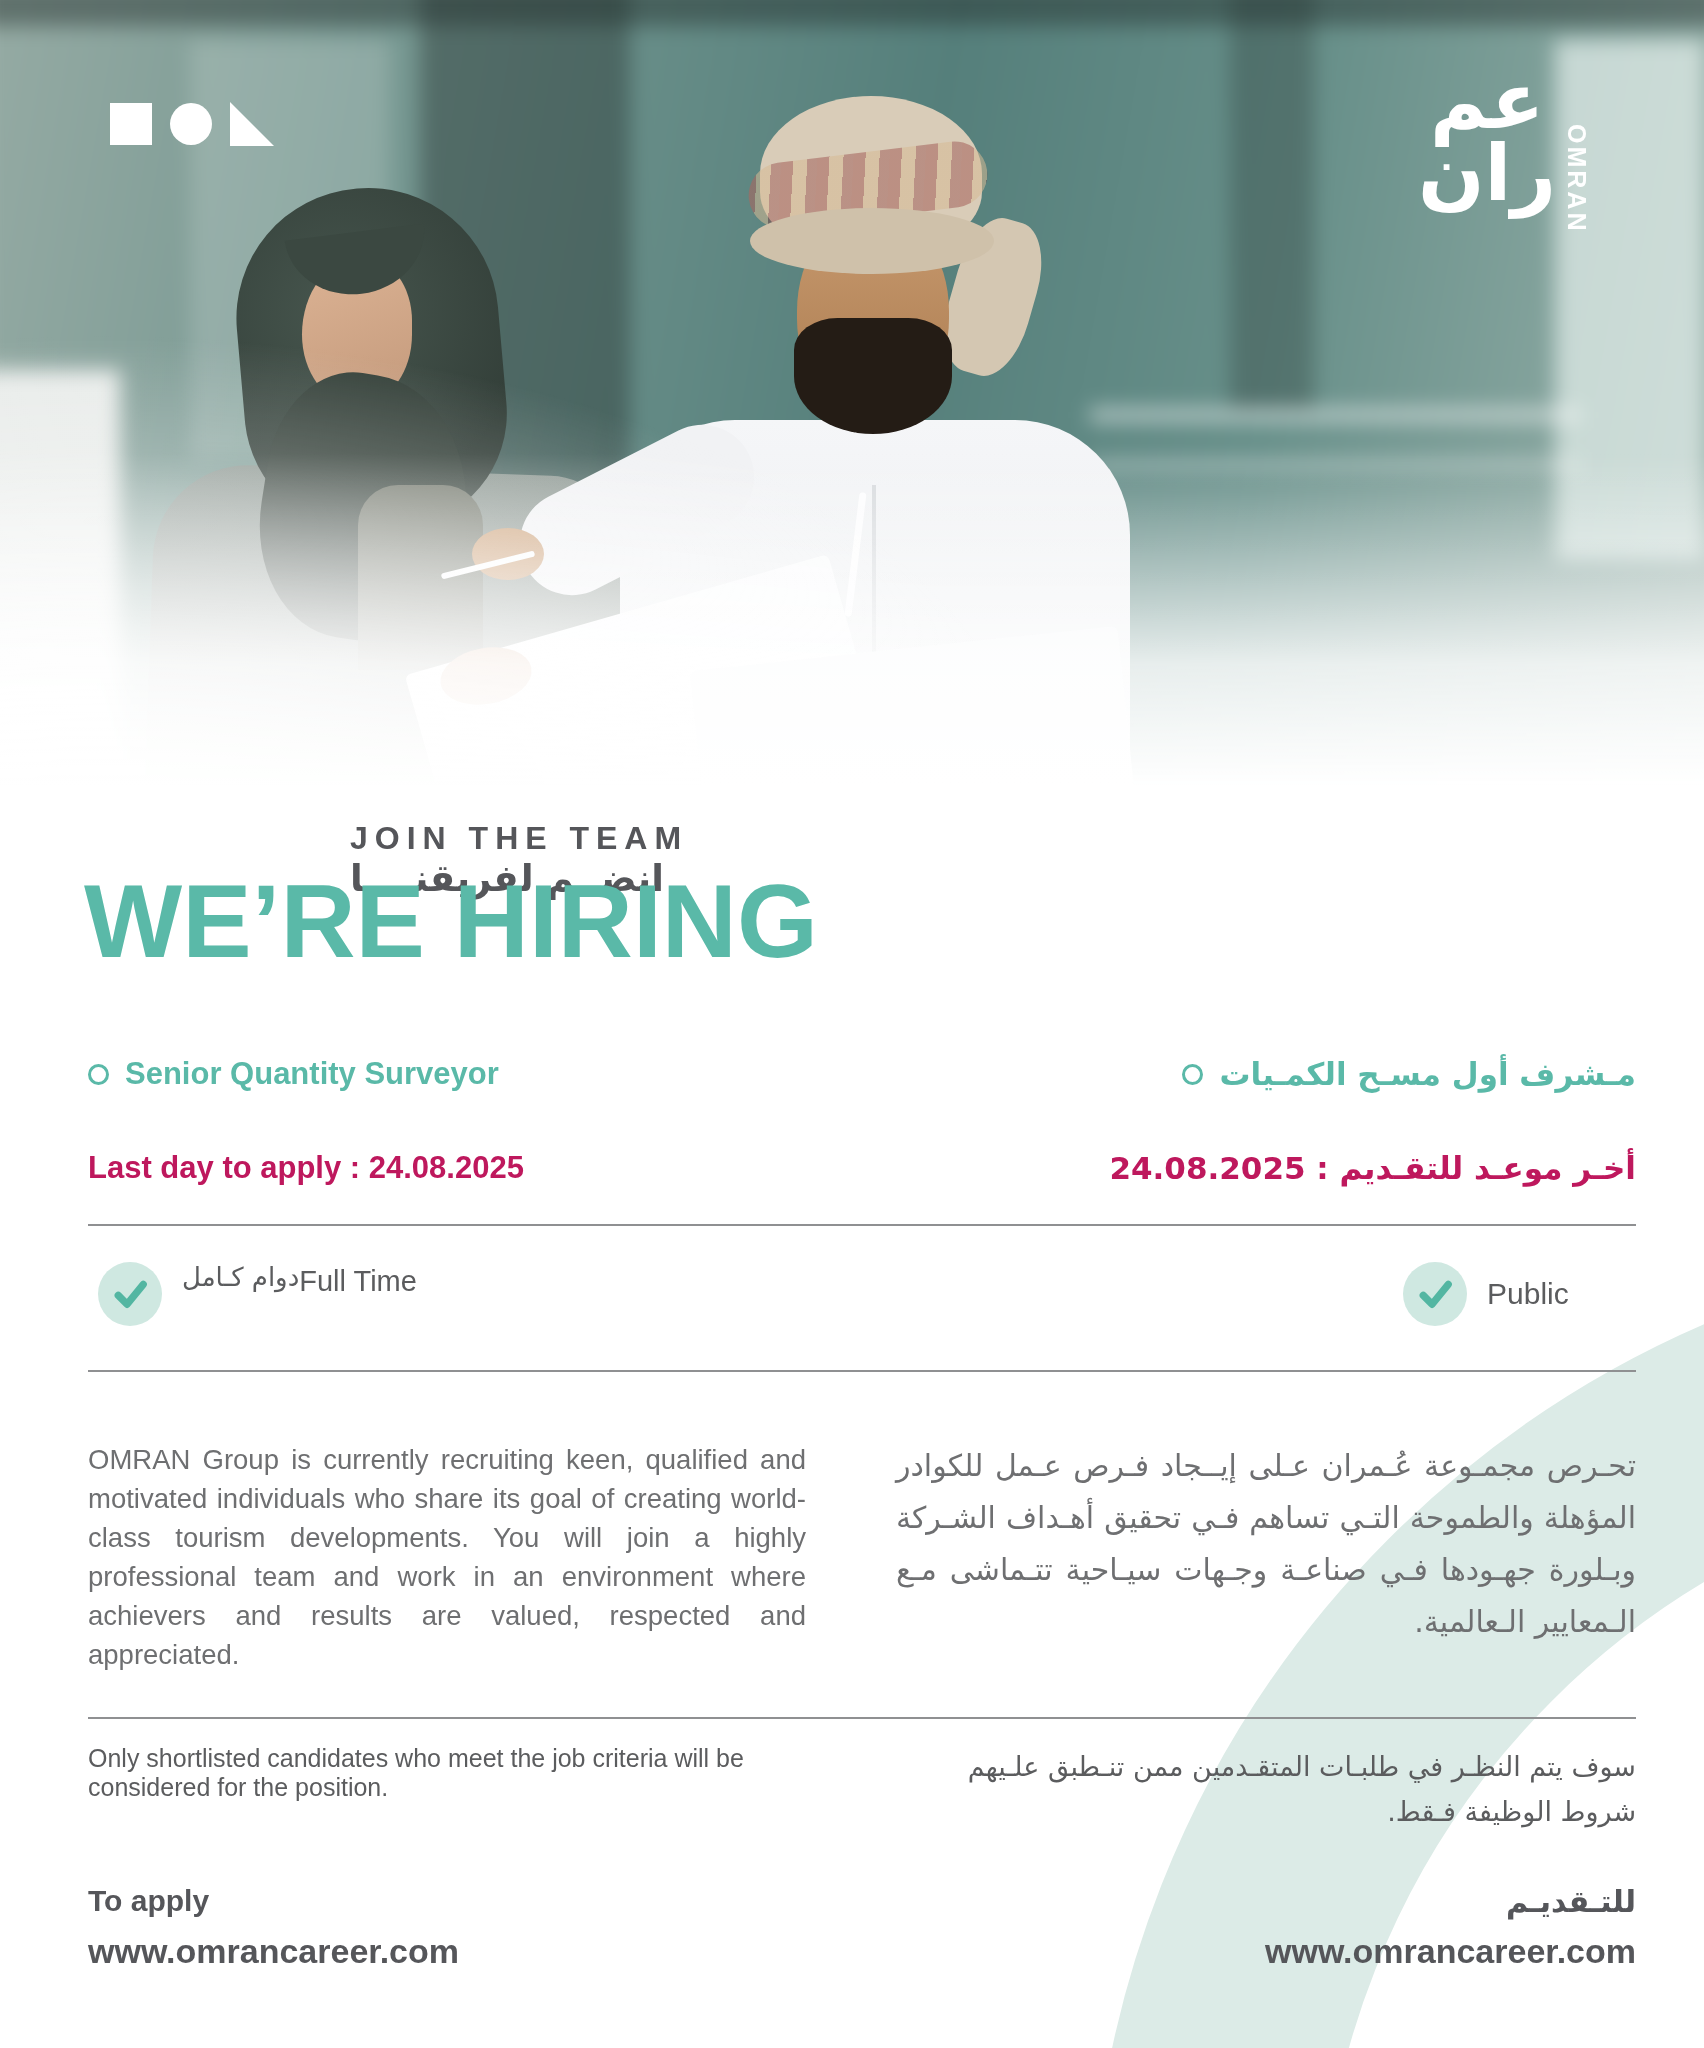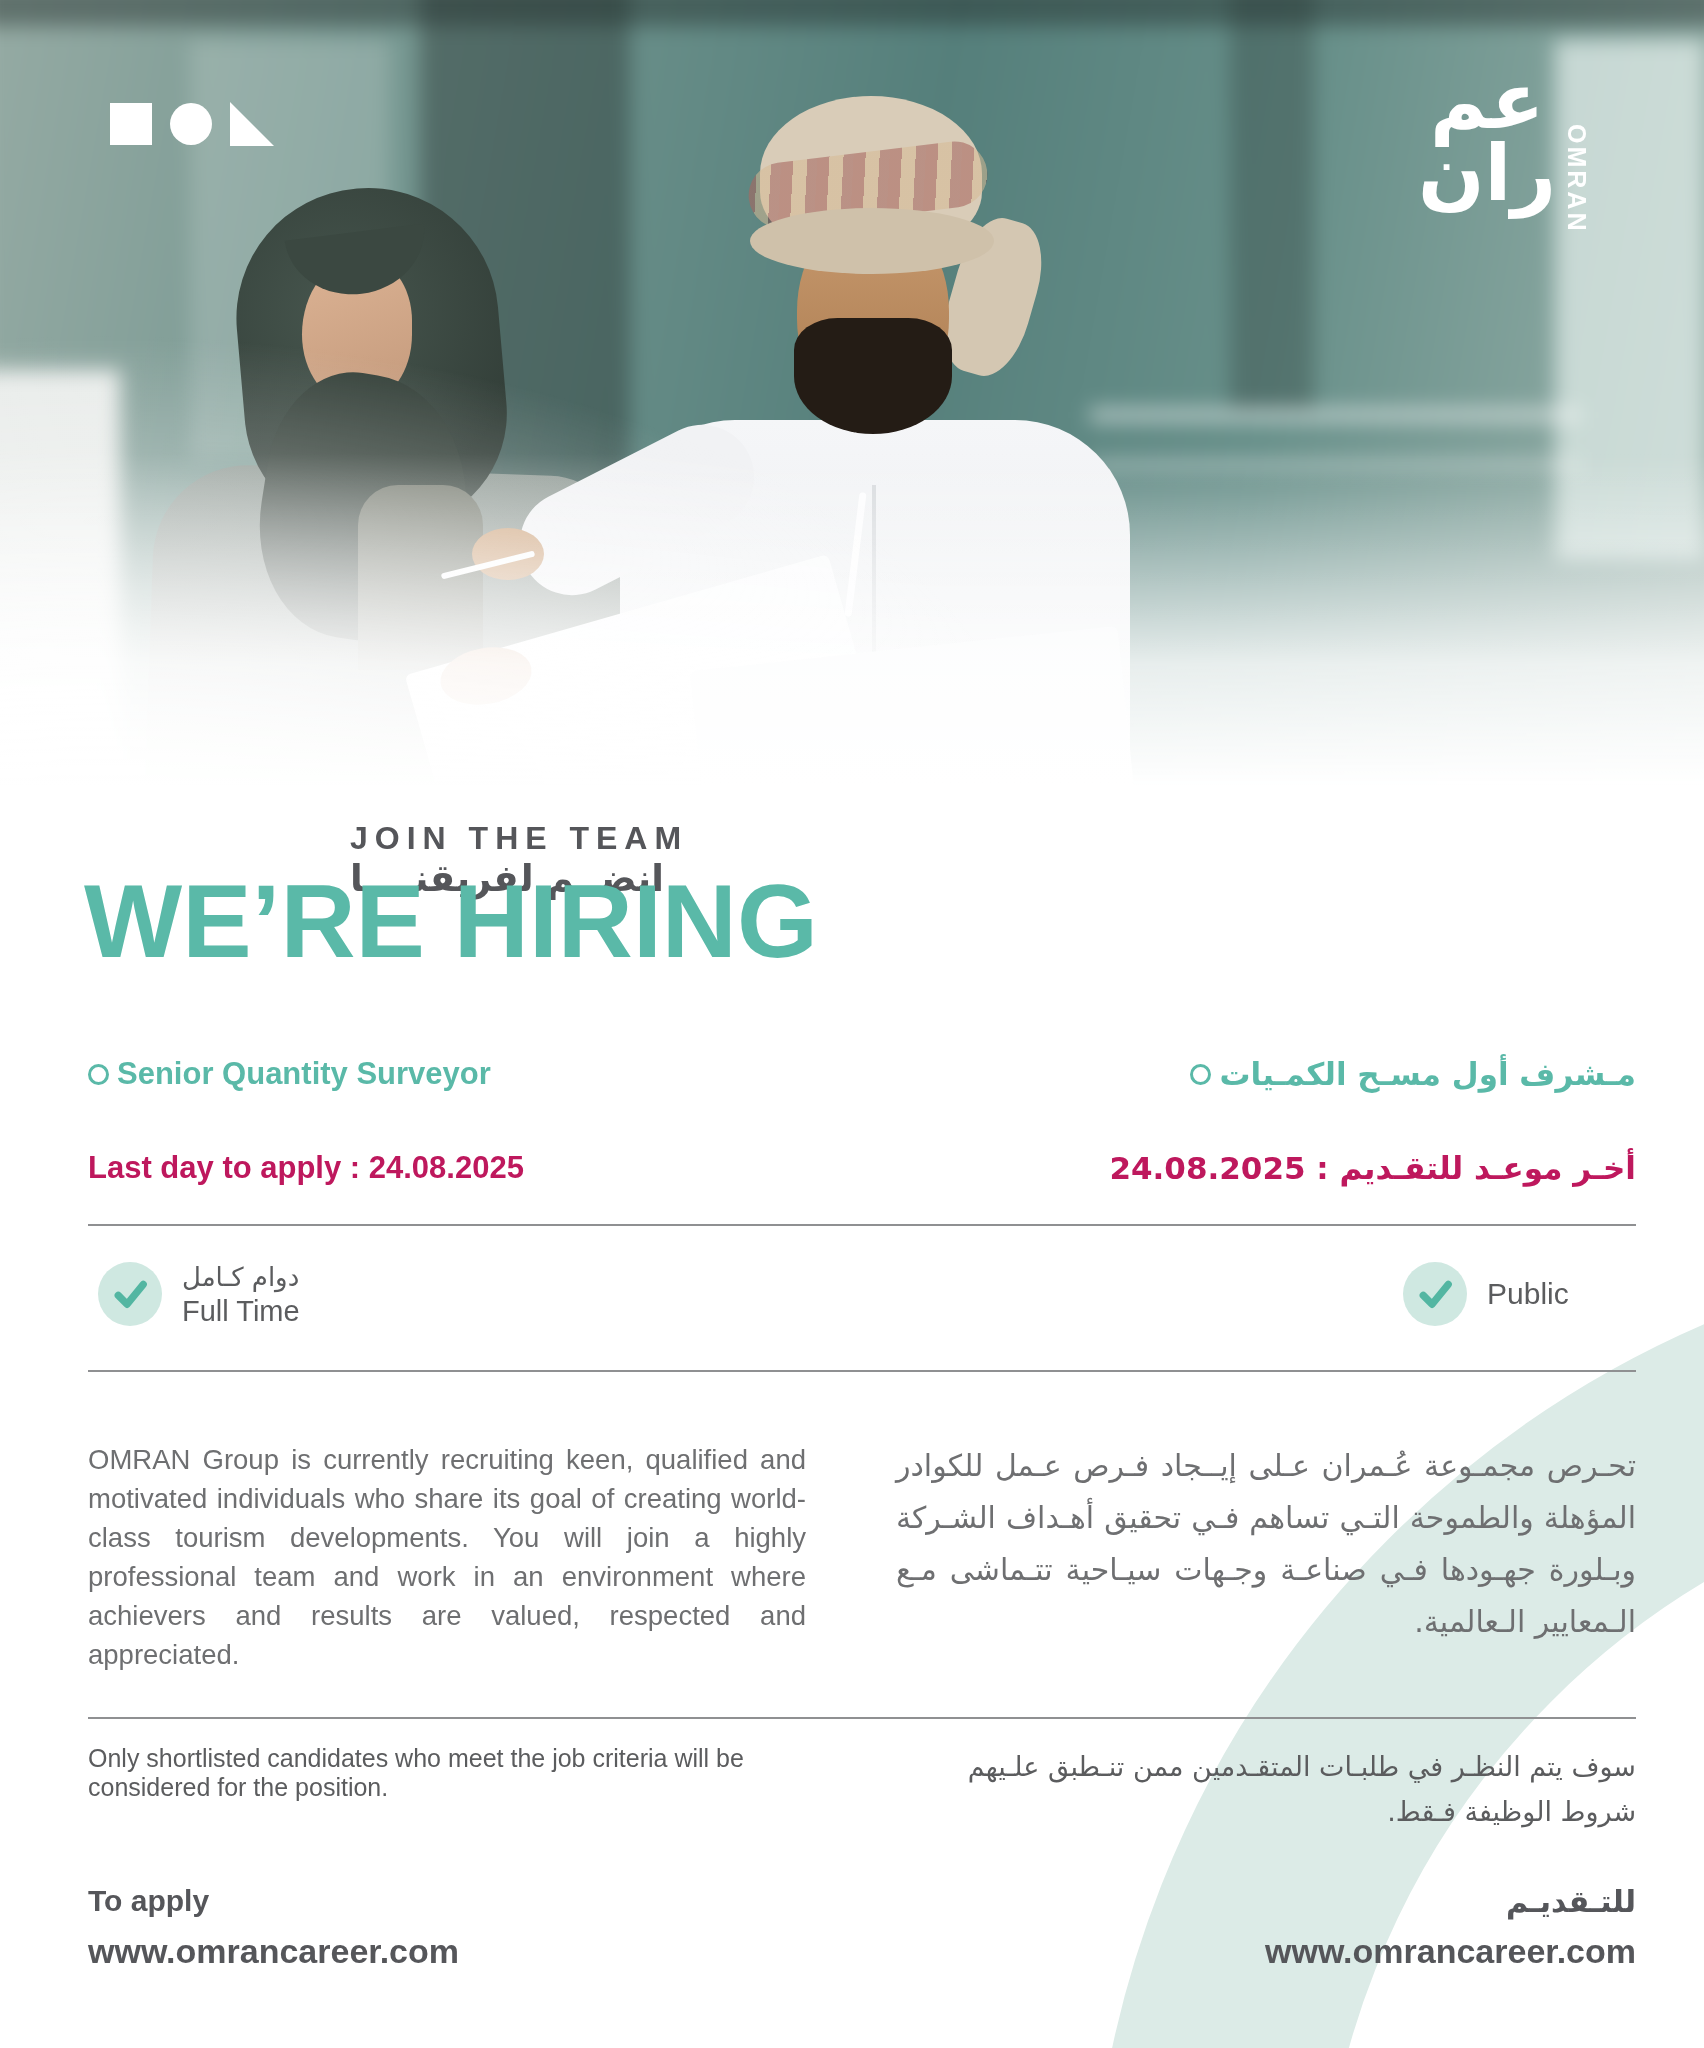--- a/index.html
+++ b/index.html
@@ -65,33 +65,33 @@
   
   .logo{position:absolute;left:1418px;top:66px;z-index:2;color:#fff;display:flex;}
   .logo-ar{font-family:"DejaVu Sans",sans-serif;font-weight:bold;font-size:78px;line-height:.92;text-align:center;direction:rtl;}
   .logo-word{font-size:25px;font-weight:bold;letter-spacing:3px;writing-mode:vertical-rl;text-orientation:sideways;margin-left:6px;margin-top:58px;}
   
   .kicker-row{position:absolute;left:88px;top:820px;display:flex;align-items:baseline;z-index:2;flex-direction:column;}
   .kicker-en{font-size:32px;font-weight:bold;letter-spacing:7px;color:#55565a;}
   .kicker-ar{font-size:37px;font-weight:bold;color:#55565a;margin-left:262px;}
   .big-title{position:absolute;left:84px;top:862px;font-size:104px;font-weight:bold;letter-spacing:0px;color:#5ab9a8;z-index:2;}
   .job-row{position:absolute;left:88px;right:68px;top:1056px;display:flex;justify-content:space-between;align-items:center;z-index:2;}
-  .job-left,.job-right{display:flex;align-items:center;gap:8px;color:#5ab9a8;font-weight:bold;}
+  .job-left,.job-right{display:flex;align-items:center;gap:16px;color:#5ab9a8;font-weight:bold;}
   .job-left{font-size:31px;}
   .job-right{font-size:31px;flex-direction:row;}
   .bullet{width:15px;height:15px;border:3px solid #5ab9a8;border-radius:50%;flex:0 0 auto;}
   .deadline-row{position:absolute;left:88px;right:68px;top:1150px;display:flex;justify-content:space-between;z-index:2;}
   .deadline{font-size:31px;font-weight:bold;color:#be185d;}
   .divider{position:absolute;left:88px;right:68px;height:2px;background:#8f9092;z-index:2;}
   .d1{top:1224px;}.d2{top:1370px;}.d3{top:1717px;}
   .badge{position:absolute;top:1262px;display:flex;align-items:flex-start;gap:20px;z-index:2;}
   .badge-left{left:98px;}
   .badge-right{left:1403px;align-items:center;}
   .check{width:64px;height:64px;border-radius:50%;background:#cfe8e1;flex:0 0 auto;display:flex;align-items:center;justify-content:center;}
-  .badge-texts{display:flex;flex-direction:column;}
+  .badge-texts{display:flex;flex-direction:row;}
   .badge-ar{font-size:26px;color:#5b5c5e;direction:rtl;text-align:left;}
   .badge-en{font-size:29px;color:#5b5c5e;margin-top:3px;}
   .badge-right .badge-en{margin-top:0;font-size:30px;}
   .desc{position:absolute;top:1440px;font-size:27.5px;line-height:39px;color:#6e6f71;text-align:justify;z-index:2;}
   .desc-en{left:88px;width:718px;}
   .desc-ar{left:896px;width:740px;font-size:30px;line-height:52px;text-align:justify;}
   .note{position:absolute;top:1744px;font-size:25px;line-height:29px;color:#5b5c5e;z-index:2;}
   .note-en{left:88px;width:680px;}
   .note-ar{left:936px;width:700px;font-size:27px;line-height:45px;text-align:right;}
   .footer-label{position:absolute;top:1884px;font-size:30px;font-weight:bold;color:#55565a;z-index:2;}

